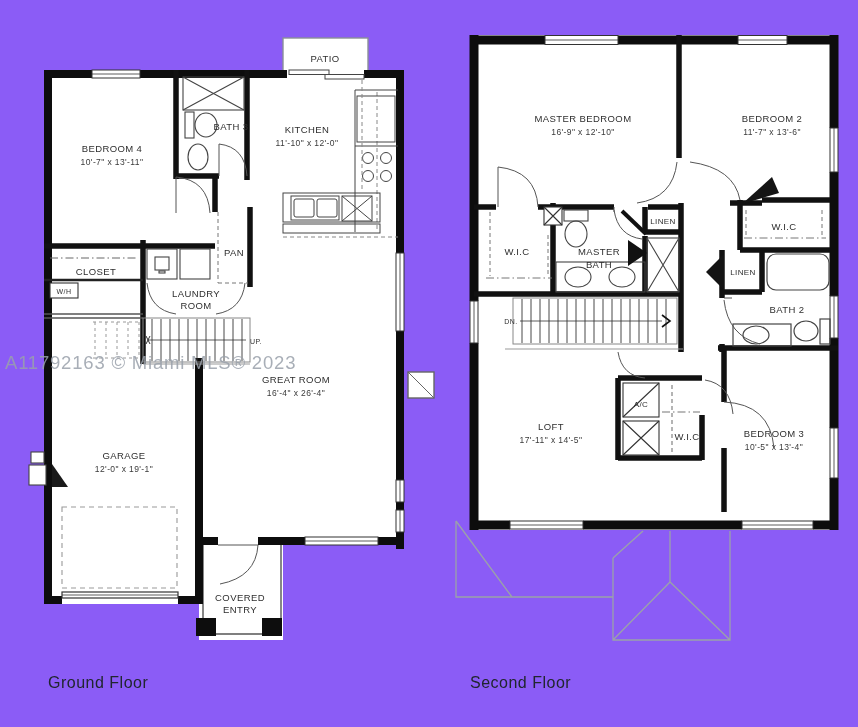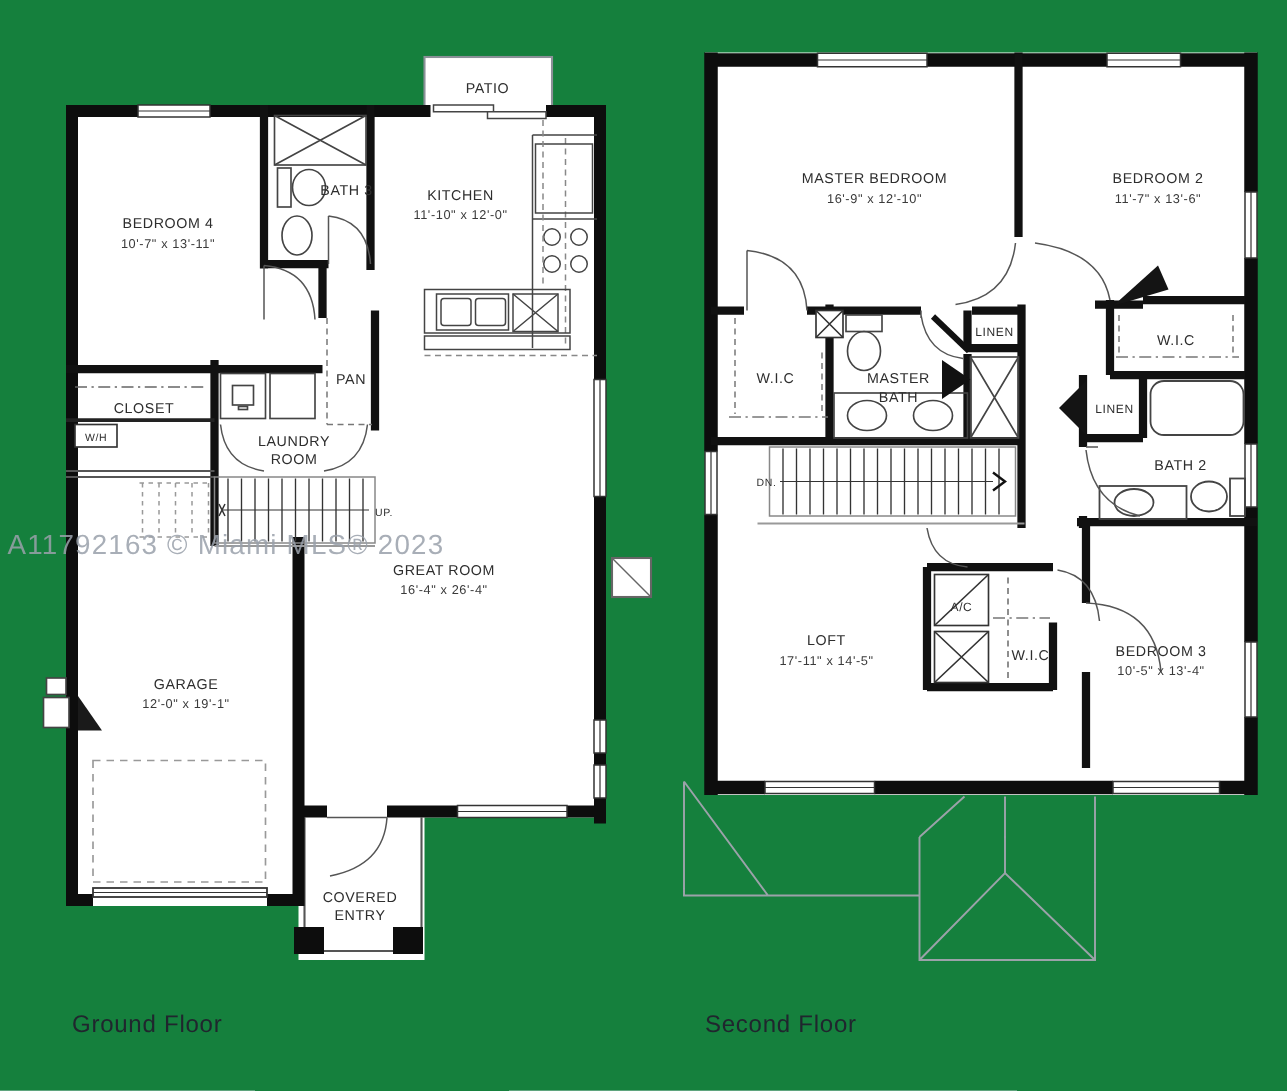--- a/index.html
+++ b/index.html
@@ -1,17 +1,17 @@
 <!DOCTYPE html>
 <html><head>
 <meta charset="utf-8">
 <style>
   html,body{margin:0;padding:0;}
   body{background:#dbe3ec;font-family:"Liberation Sans",sans-serif;}
-  .canvas{position:relative;width:858px;height:727px;background:#15803d;overflow:hidden;}
+  .canvas{position:relative;width:858px;height:727px;background:#8b5cf6;overflow:hidden;}
   svg{position:absolute;left:0;top:0;}
   svg text{font-family:"Liberation Sans",sans-serif;fill:#2e2e2e;letter-spacing:.4px;}
   .room-label{font-size:9.5px;}
   .dim-label{font-size:8.5px;fill:#3a3a3a;}
   .small-label{font-size:8px;}
   .tiny-label{font-size:7px;}
   .floor-title{font-size:16px;fill:#20262e;letter-spacing:.5px;}
   .watermark{font-size:18.5px;fill:#9aa1ab;opacity:.85;letter-spacing:.8px;}
 </style>
 </head>

